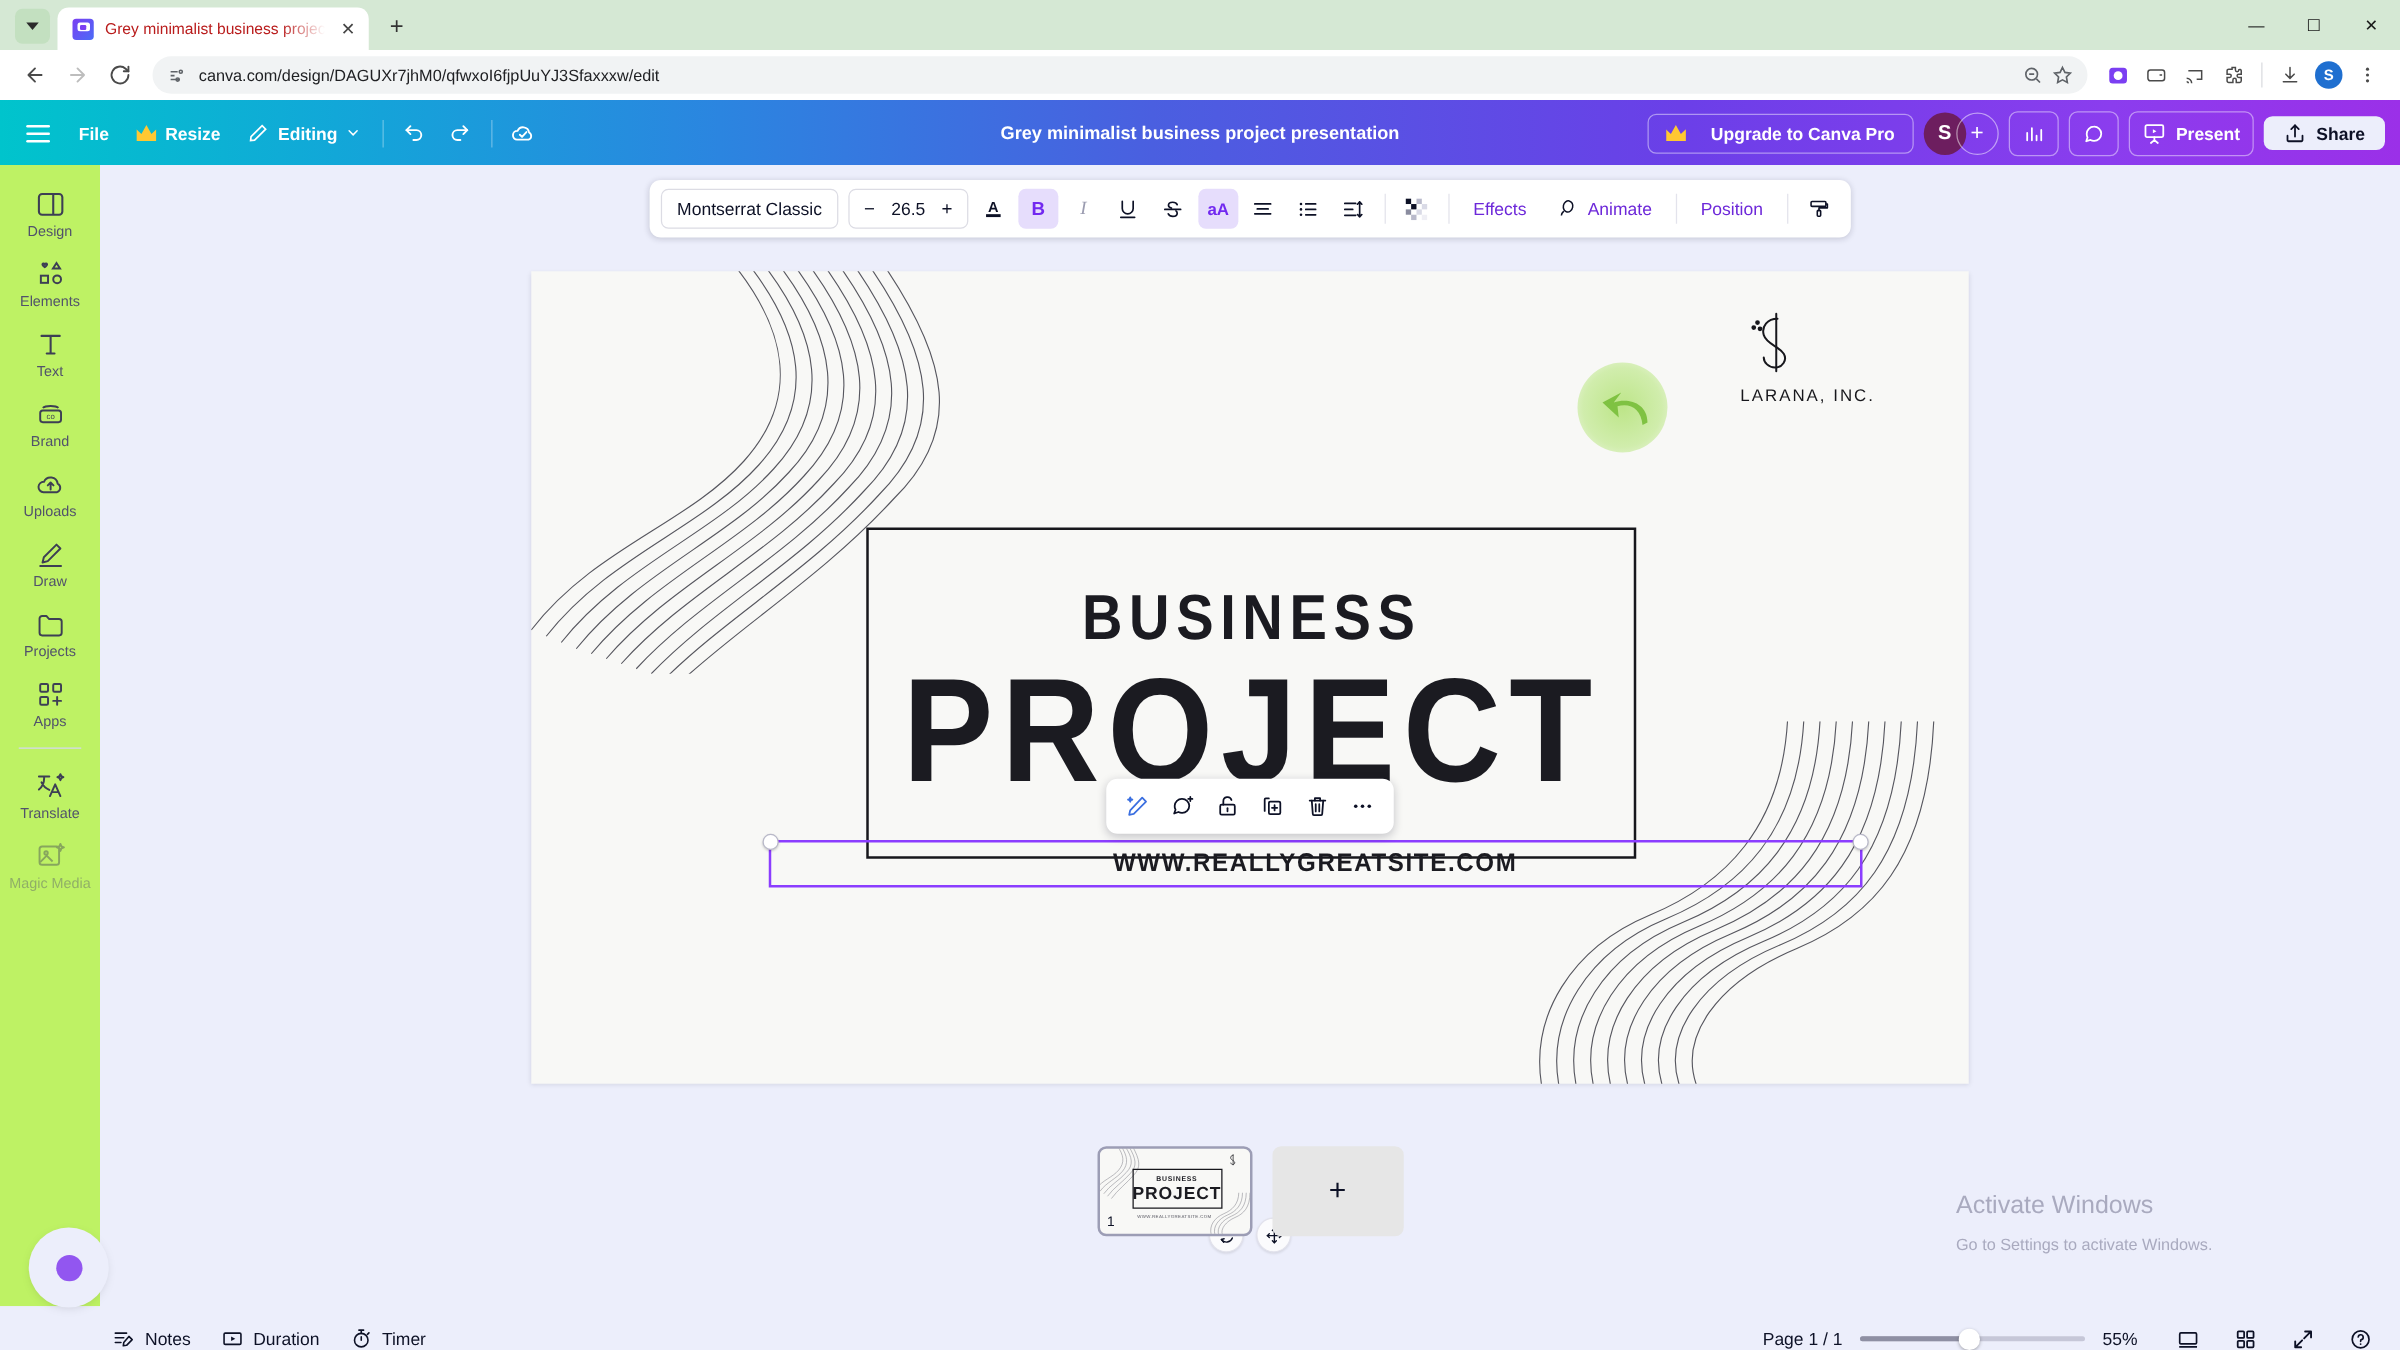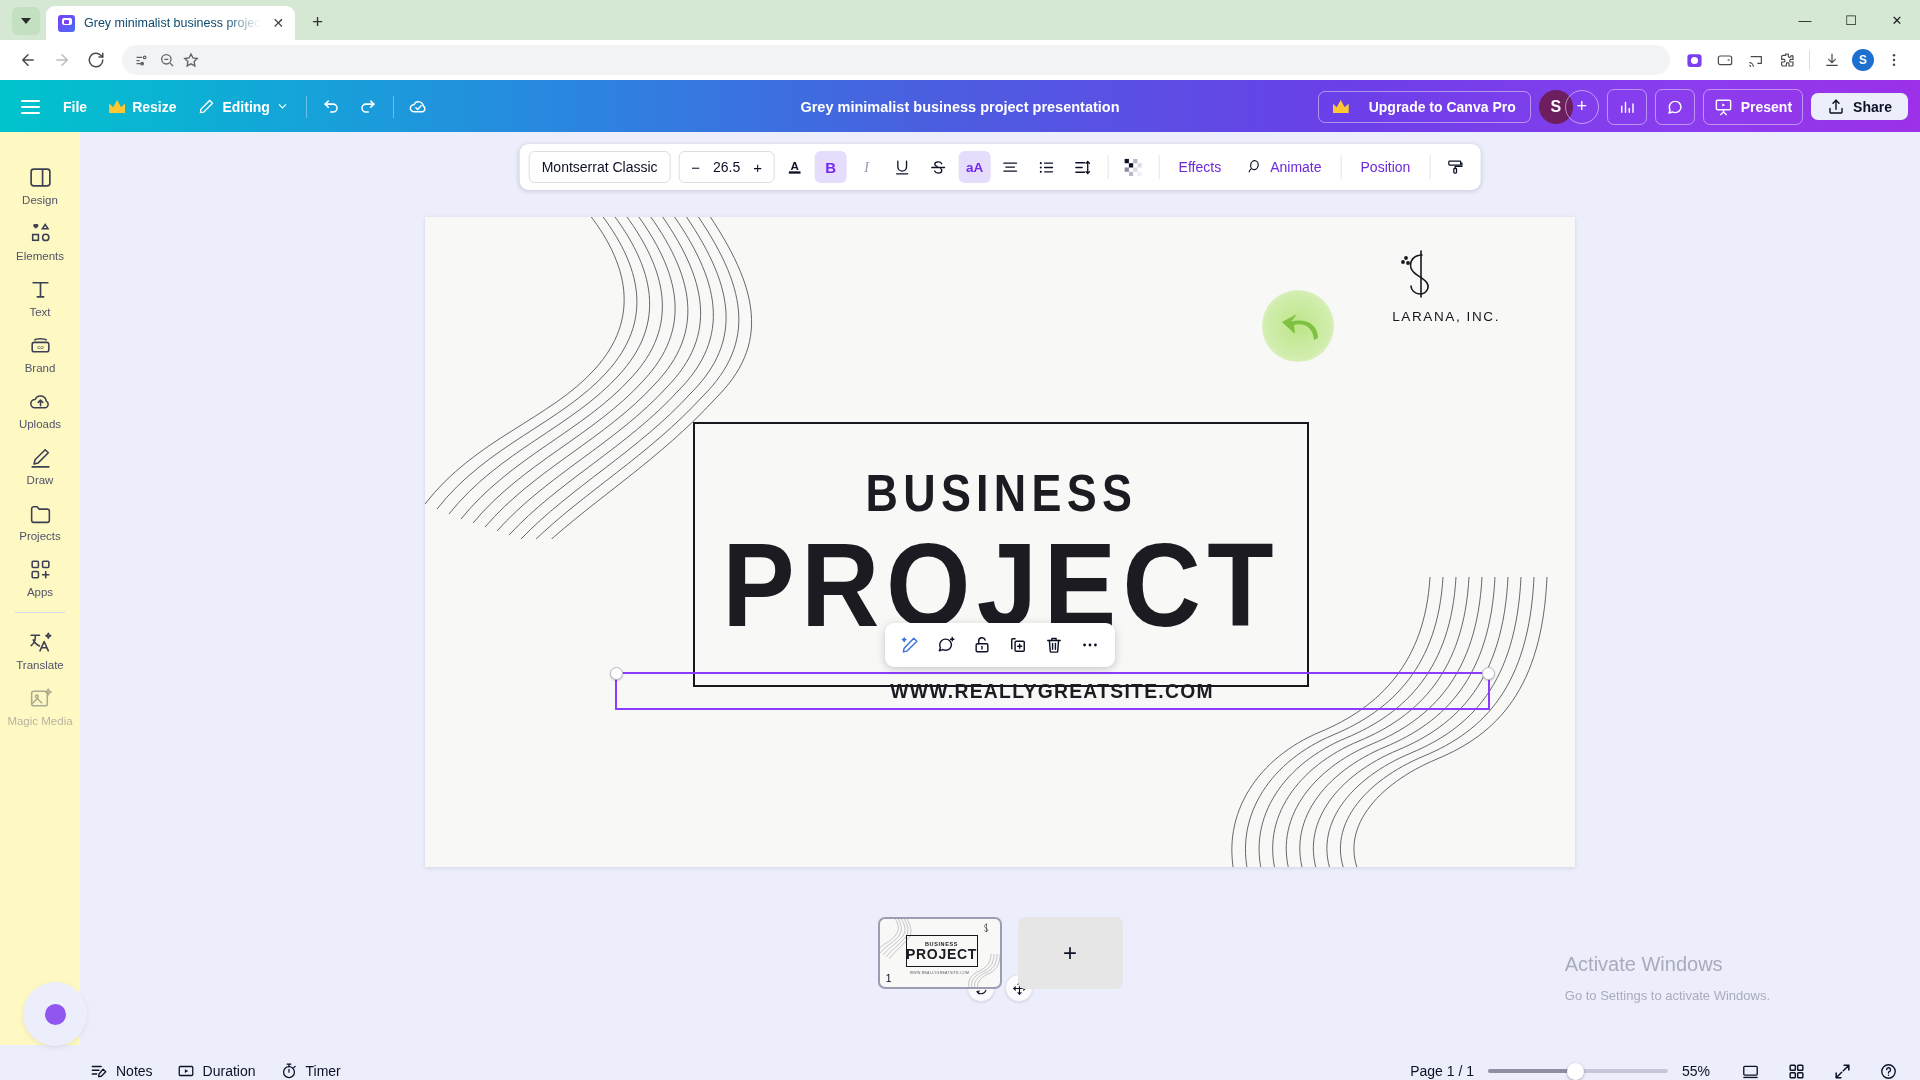--- a/index.html
+++ b/index.html
@@ -63,21 +63,21 @@
     content: "";
     position: absolute;
     left: 6px; top: 5px;
     width: 5px; height: 4px;
     background: #7b3ff2;
     border-radius: 1px;
     z-index: 2;
   }
   .tab-title {
     font-size: 12.5px;
-    color: #0c4a6e;
+    color: #b91c1c;
     white-space: nowrap;
     overflow: hidden;
     flex: 1;
     mask-image: linear-gradient(to right, #000 80%, transparent 100%);
     -webkit-mask-image: linear-gradient(to right, #000 80%, transparent 100%);
   }
   .tab-close {
     width: 18px; height: 18px;
     display: flex; align-items: center; justify-content: center;
     font-size: 14px; color: #444;
@@ -281,22 +281,22 @@
   
   .app-body {
     display: flex;
     height: calc(1080px - 40px - 40px - 52px - 35px);
     position: relative;
   }
 
   
   .sidebar {
     width: 80px;
-    background: #fef9c3;
-    padding-top: 24px;
+    background: #bef264;
+    padding-top: 10px;
     display: flex;
     flex-direction: column;
     align-items: center;
     flex-shrink: 0;
   }
   .side-item {
     width: 72px;
     padding: 9px 0 6px;
     display: flex;
     flex-direction: column;
@@ -699,20 +699,21 @@
         <path d="M21 12a9 9 0 1 1-3-6.7L21 8"></path>
         <path d="M21 3v5h-5"></path>
       </svg>
   </div>
   <div class="omnibox">
     <svg width="15" height="15" viewBox="0 0 24 24" fill="none" stroke="#5f6368" stroke-width="2">
         <path d="M4 7h9M4 12h5M4 17h12"></path>
         <circle cx="17" cy="7" r="2"></circle>
         <circle cx="13" cy="17" r="2"></circle>
       </svg>
+    <span class="omni-url" title="Search Google or type a URL">canva.com/design/DAGUXr7jhM0/qfwxoI6fjpUuYJ3Sfaxxxw/edit</span>
     <div class="omni-right">
       <span>
         <svg width="16" height="16" viewBox="0 0 24 24" fill="none" stroke="#5f6368" stroke-width="2">
             <circle cx="11" cy="11" r="7"></circle>
             <path d="M21 21l-4.3-4.3M8 11h6"></path>
           </svg>
       </span>
       <span>
         <svg width="16" height="16" viewBox="0 0 24 24" fill="none" stroke="#5f6368" stroke-width="2">
             <path d="M12 3l2.9 5.9 6.5.9-4.7 4.6 1.1 6.5L12 17.8 6.2 20.9l1.1-6.5L2.6 9.8l6.5-.9z"></path>

